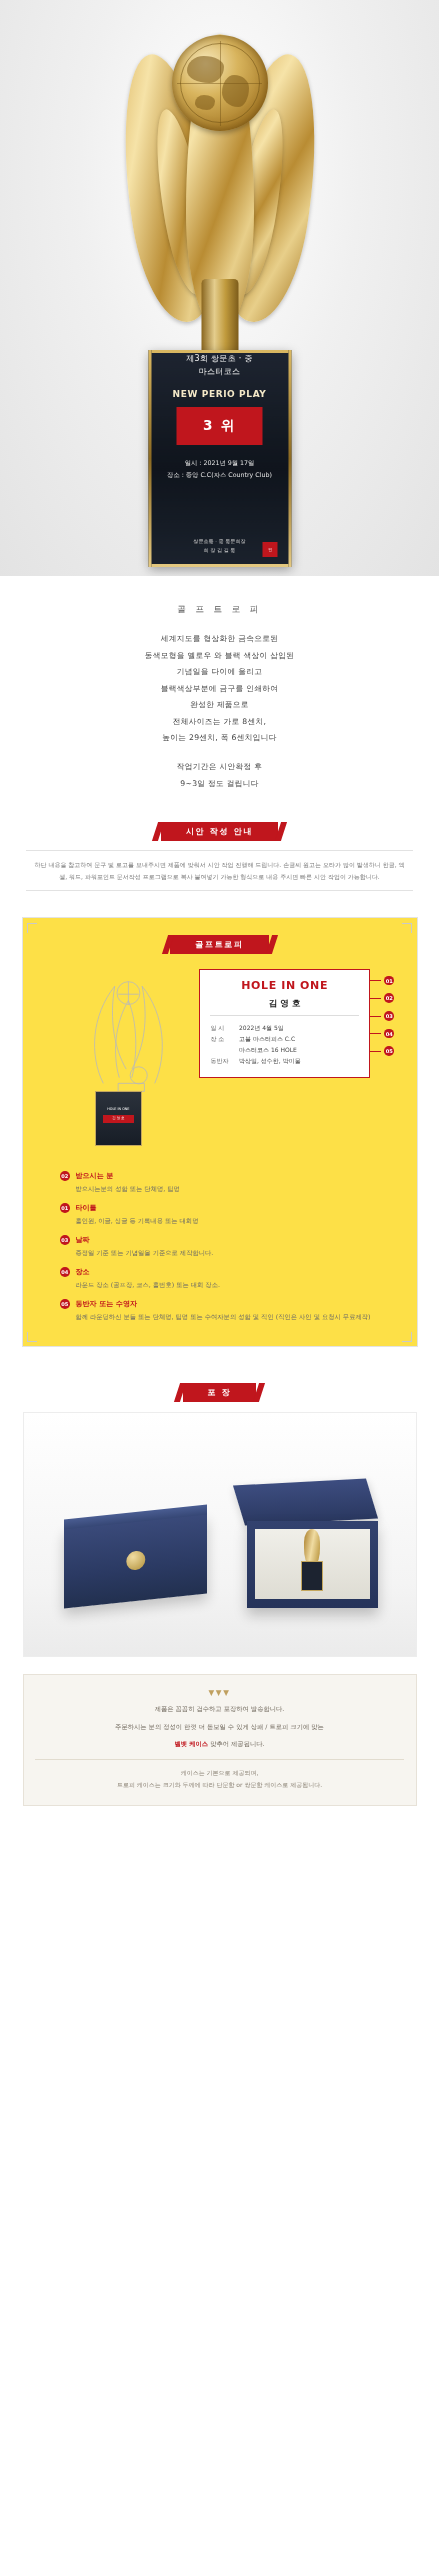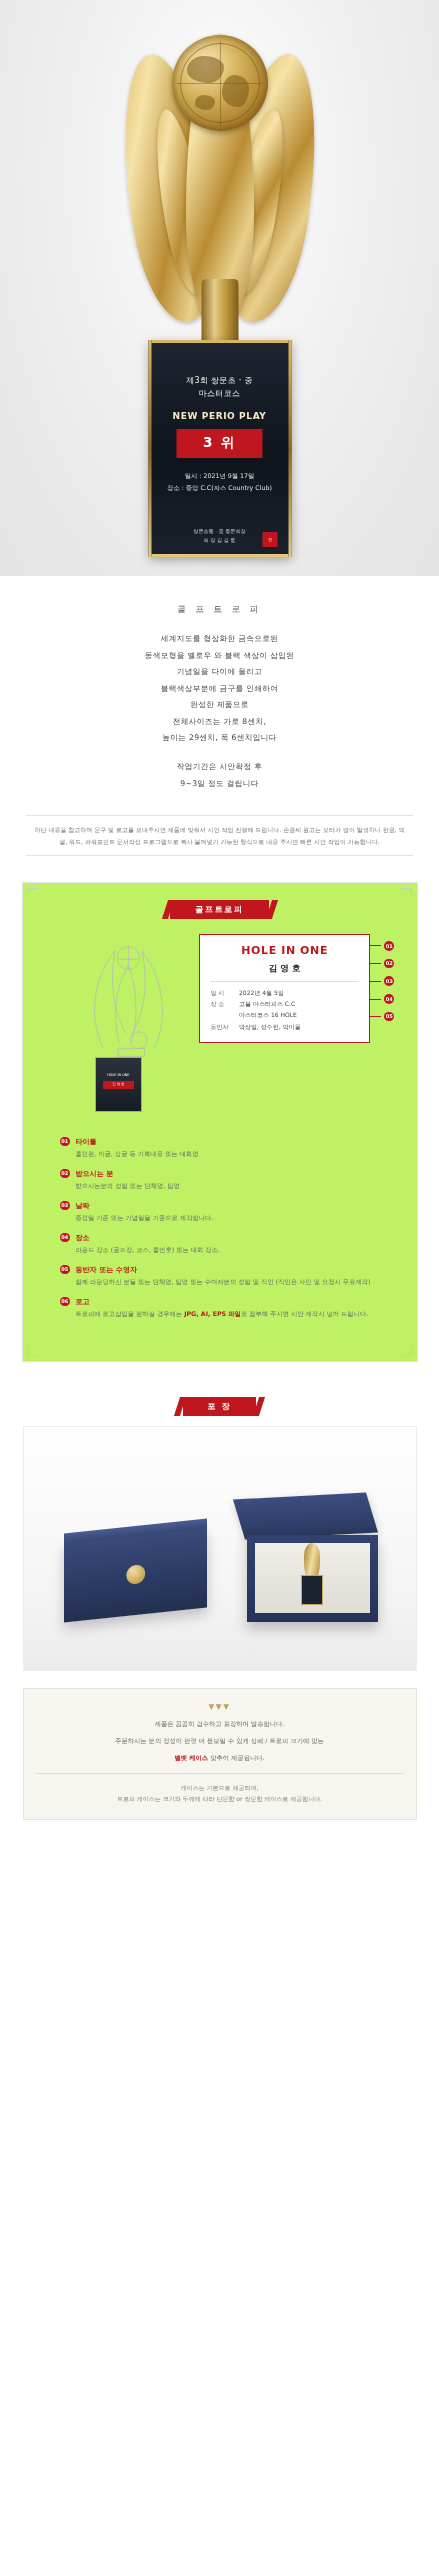--- a/index.html
+++ b/index.html
@@ -133,50 +133,50 @@
     width: 37px;
     height: 91px;
     background: linear-gradient(90deg, #8a661f 0%, #e4cd8d 35%, #c09a3c 65%, #7d5c1b 100%);
     border-radius: 4.6px 4.6px 0 0;
   }
 
   
   .plaque {
     position: absolute;
     left: 50%;
-    top: 340px;
+    top: 350px;
     transform: translateX(-50%);
     width: 143px;
     height: 217px;
     background: linear-gradient(180deg, #1d2430 0%, #0f141c 55%, #1a212c 100%);
     border: 3.4px solid;
     border-image: linear-gradient(180deg, #d9b761, #8c6a22, #e3c77f) 1;
     box-shadow: 0 3.4px 10.3px rgba(0,0,0,.35);
     color: #fff;
     text-align: center;
-    padding-top: 32px;
+    padding-top: 0;
     box-sizing: border-box;
   }
   .plaque .p-title {
     font-size: 8px;
     line-height: 1.6;
     color: #f2f2f2;
     letter-spacing: 0.3px;
   }
   .plaque .p-sub {
     margin-top: 10.3px;
     font-size: 9px;
     font-weight: bold;
     color: #f4e9c8;
     letter-spacing: 0.6px;
   }
   .plaque .p-rank-box {
     margin: 8px auto 0;
     width: 86px;
-    height: 29px;
+    height: 38px;
     background: #c0161d;
     display: flex;
     align-items: center;
     justify-content: center;
     font-size: 13.7px;
     font-weight: bold;
     color: #fff;
     letter-spacing: 1.7px;
   }
   .plaque .p-line {
@@ -267,24 +267,24 @@
     font-size: 6px;
     line-height: 1.9;
     color: #777;
     text-align: center;
   }
 
   
   .panel {
     width: 394px;
     margin: 18px auto 23px;
-    background: #bef264;
+    background: #fde047;
     border: 0.6px solid #e3e3e3;
     position: relative;
-    padding: 17px 0 32px;
+    padding: 17px 0 15px;
   }
   .panel .corner {
     position: absolute;
     width: 9px; height: 9px;
     border-color: #c9c9c9;
     border-style: solid;
   }
   .corner.tl { top: 4.6px; left: 4.6px; border-width: 0.6px 0 0 0.6px; }
   .corner.tr { top: 4.6px; right: 4.6px; border-width: 0.6px 0.6px 0 0; }
   .corner.bl { bottom: 4.6px; left: 4.6px; border-width: 0 0 0.6px 0.6px; }
@@ -604,20 +604,23 @@
       <span>완성한 제품으로</span><br>
       <span>전체사이즈는 가로 8센치,</span><br>
       <span>높이는 29센치, 폭 6센치입니다</span>
       <span class="gap"></span>
       <span>작업기간은 시안확정 후</span><br>
       <span>9~3일 정도 걸립니다</span>
     </p>
   </div>
 
   <div>
+    <div class="bar-wrap">
+      <div class="bar">시안 작성 안내</div>
+    </div>
     <div class="notice">하단 내용을 참고하여 문구 및 로고를 보내주시면 제품에 맞춰서 시안 작업 진행해 드립니다. 손글씨 원고는 오타가 많이 발생하니 한글, 엑셀, 워드, 파워포인트 문서작성 프로그램으로 복사 붙여넣기 가능한 형식으로 내용 주시면 빠른 시안 작업이 가능합니다.</div>
   </div>
 
   <div class="panel">
     <span class="corner tl"></span>
     <span class="corner tr"></span>
     <span class="corner bl"></span>
     <span class="corner br"></span>
 
     <div class="panel-title">
@@ -683,31 +686,31 @@
           <div class="co-badge-line">
             <span class="dash"></span>
             <span class="badge">05</span>
           </div>
         </div>
       </div>
     </div>
 
     <div class="legend">
       <div class="legend-item">
+        <span class="badge">02</span>
+        <div class="lg-body">
+          <div class="lg-title">받으시는 분</div>
+          <div class="lg-text">받으시는분의 성함 또는 단체명, 팀명</div>
+        </div>
+      </div>
+      <div class="legend-item">
         <span class="badge">01</span>
         <div class="lg-body">
           <div class="lg-title">타이틀</div>
           <div class="lg-text">홀인원, 이글, 싱글 등 기록내용 또는 대회명</div>
-        </div>
-      </div>
-      <div class="legend-item">
-        <span class="badge">02</span>
-        <div class="lg-body">
-          <div class="lg-title">받으시는 분</div>
-          <div class="lg-text">받으시는분의 성함 또는 단체명, 팀명</div>
         </div>
       </div>
       <div class="legend-item">
         <span class="badge">03</span>
         <div class="lg-body">
           <div class="lg-title">날짜</div>
           <div class="lg-text">증정일 기준 또는 기념일을 기준으로 제작합니다.</div>
         </div>
       </div>
       <div class="legend-item">
@@ -715,29 +718,20 @@
         <div class="lg-body">
           <div class="lg-title">장소</div>
           <div class="lg-text">라운드 장소 (골프장, 코스, 홀번호) 또는 대회 장소.</div>
         </div>
       </div>
       <div class="legend-item">
         <span class="badge">05</span>
         <div class="lg-body">
           <div class="lg-title">동반자 또는 수영자</div>
           <div class="lg-text">함께 라운딩하신 분들 또는 단체명, 팀명 또는 수여자분의 성함 및 직인 (직인은 사인 및 요청시 무료제작)</div>
-        </div>
-      </div>
-      <div class="legend-item">
-        <span class="badge">06</span>
-        <div class="lg-body">
-          <div class="lg-title">로고</div>
-          <div class="lg-text">
-            <span>트로피에 로고삽입을 원하실 경우에는 </span><span class="hl">JPG, AI, EPS 파일</span><span>로 첨부해 주시면 시안 제작시 넣어 드립니다.</span>
-          </div>
         </div>
       </div>
     </div>
   </div>
 
   <div class="pack-section">
     <div class="bar-wrap">
       <div class="bar">포 장</div>
     </div>
     <div class="pack-img">

